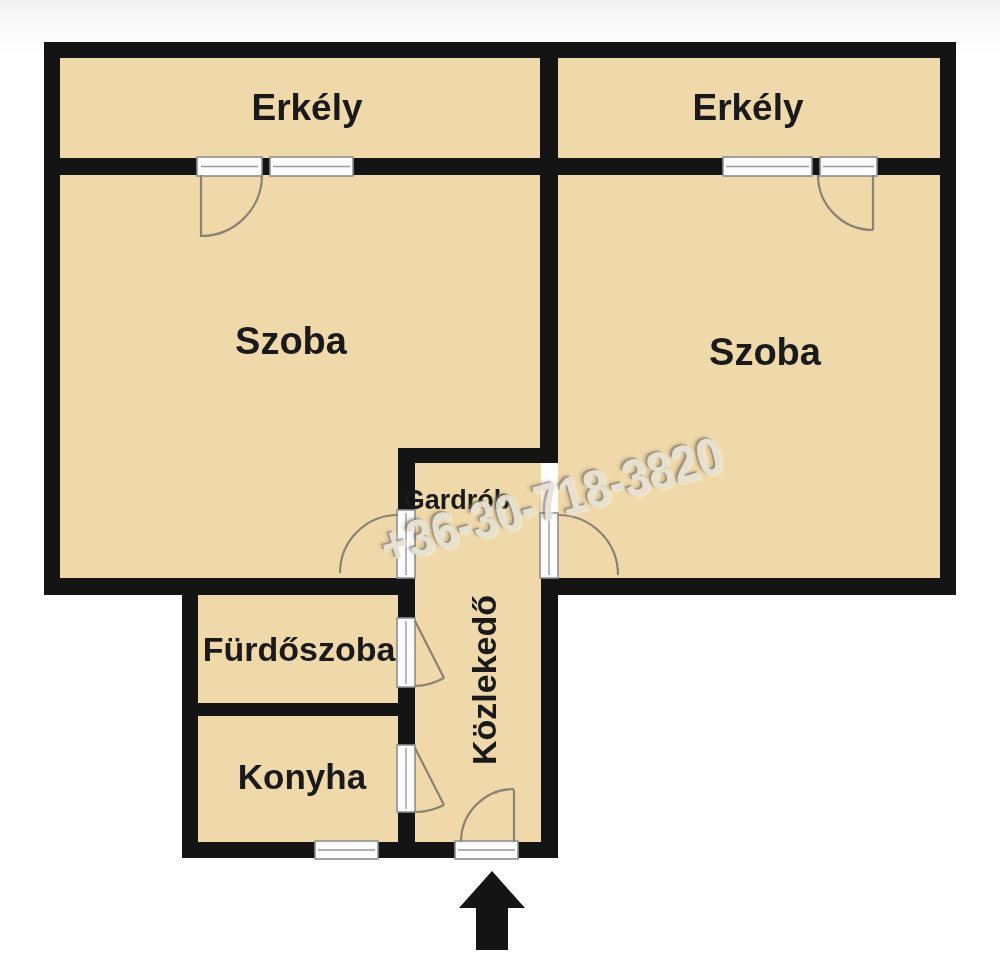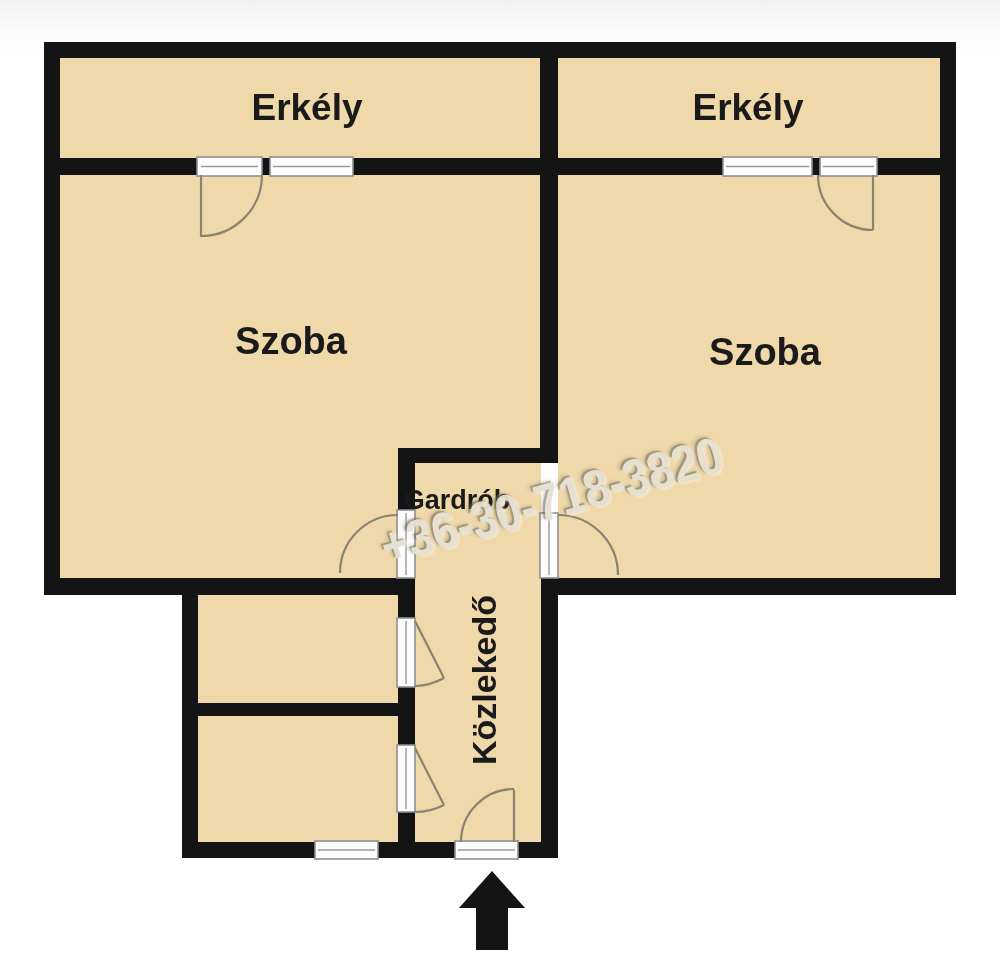--- a/index.html
+++ b/index.html
@@ -114,16 +114,18 @@
 
     <polygon class="arrow" points="492,871 525,908 508,908 508,950 476,950 476,908 459,908"></polygon>
   </svg>
 
   <div class="label" style="left:307px;top:107px;font-size:37px;">Erkély</div>
   <div class="label" style="left:748px;top:107px;font-size:37px;">Erkély</div>
   <div class="label" style="left:291px;top:341px;font-size:38px;">Szoba</div>
   <div class="label" style="left:765px;top:352px;font-size:38px;">Szoba</div>
   <div class="label" style="left:457px;top:500px;font-size:27px;">Gardrób</div>
   <div class="label vertical" style="left:484px;top:680px;font-size:34px;">Közlekedő</div>
+  <div class="label" style="left:299px;top:649px;font-size:34px;">Fürdőszoba</div>
+  <div class="label" style="left:302px;top:776px;font-size:35px;">Konyha</div>
 
   <div class="watermark">+36-30-718-3820</div>
 
 </div>
 
 </body></html>

